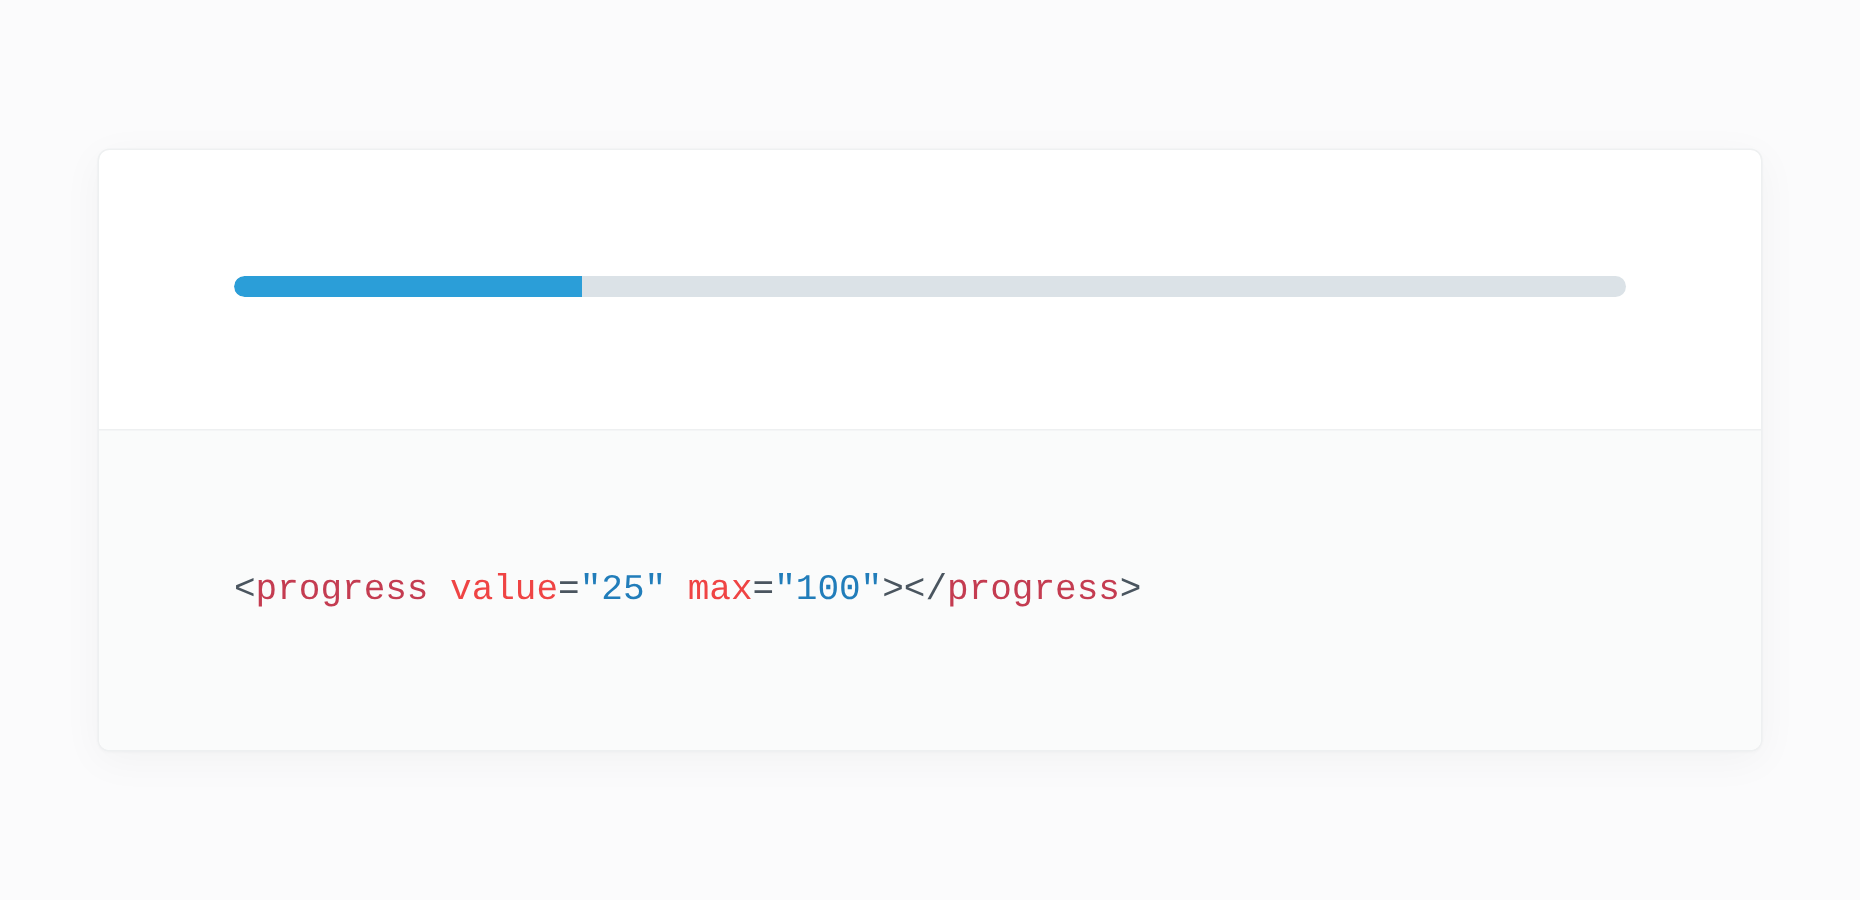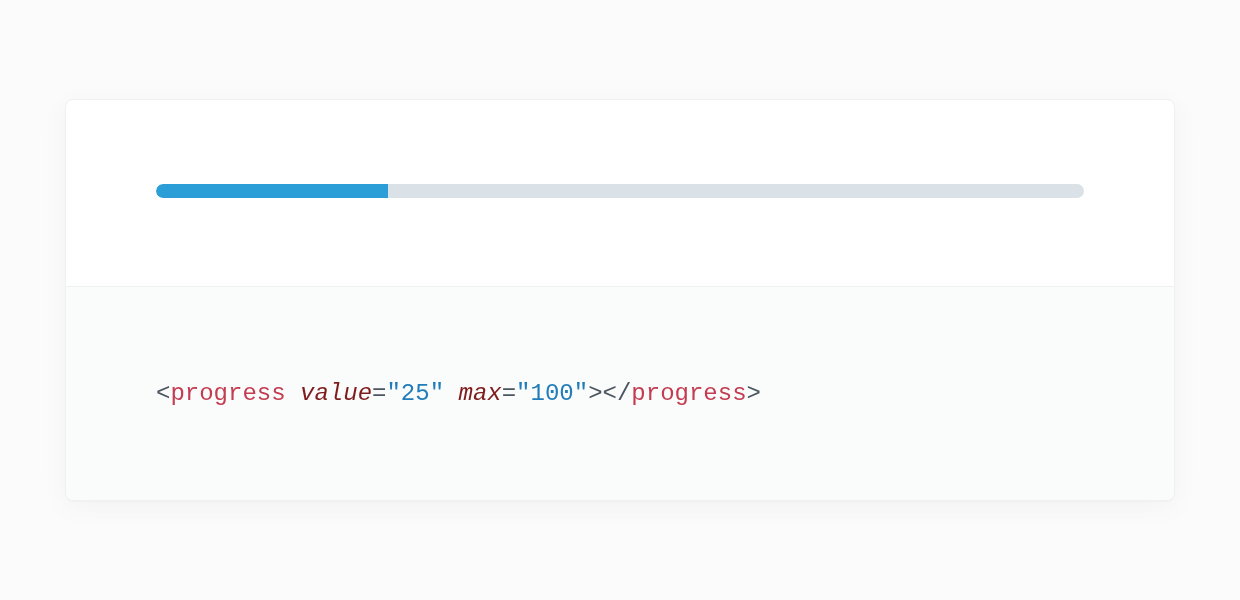--- a/index.html
+++ b/index.html
@@ -50,21 +50,21 @@
       padding: 90px 90px 90px 90px;
     }
     .code-line {
       font-family: "SFMono-Regular", Menlo, Consolas, "Liberation Mono", monospace;
       font-size: 24px;
       line-height: 1.4;
       white-space: nowrap;
     }
     .tok-angle { color: #4a555f; }
     .tok-tag { color: #c43c51; text-align: center; }
-    .tok-attr { color: #7f1d1d; font-style: italic; }
+    .tok-attr { color: #ef4444; }
     .tok-eq { color: #4a555f; }
     .tok-str { color: #217dba; }
   </style>
 </head>
 <body>
 
 <div class="card">
   <div class="preview-pane">
     <div class="progress-track">
       <div class="progress-fill" id="progress-fill" style="width: 25%;"></div>

